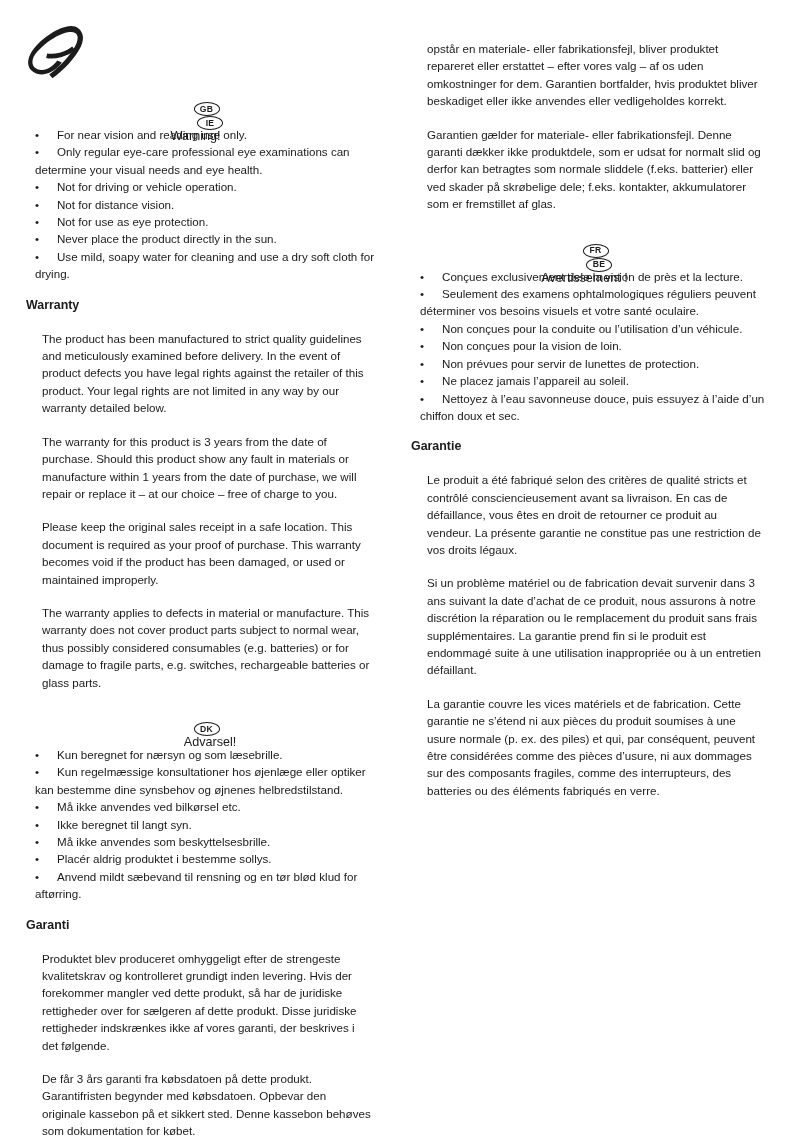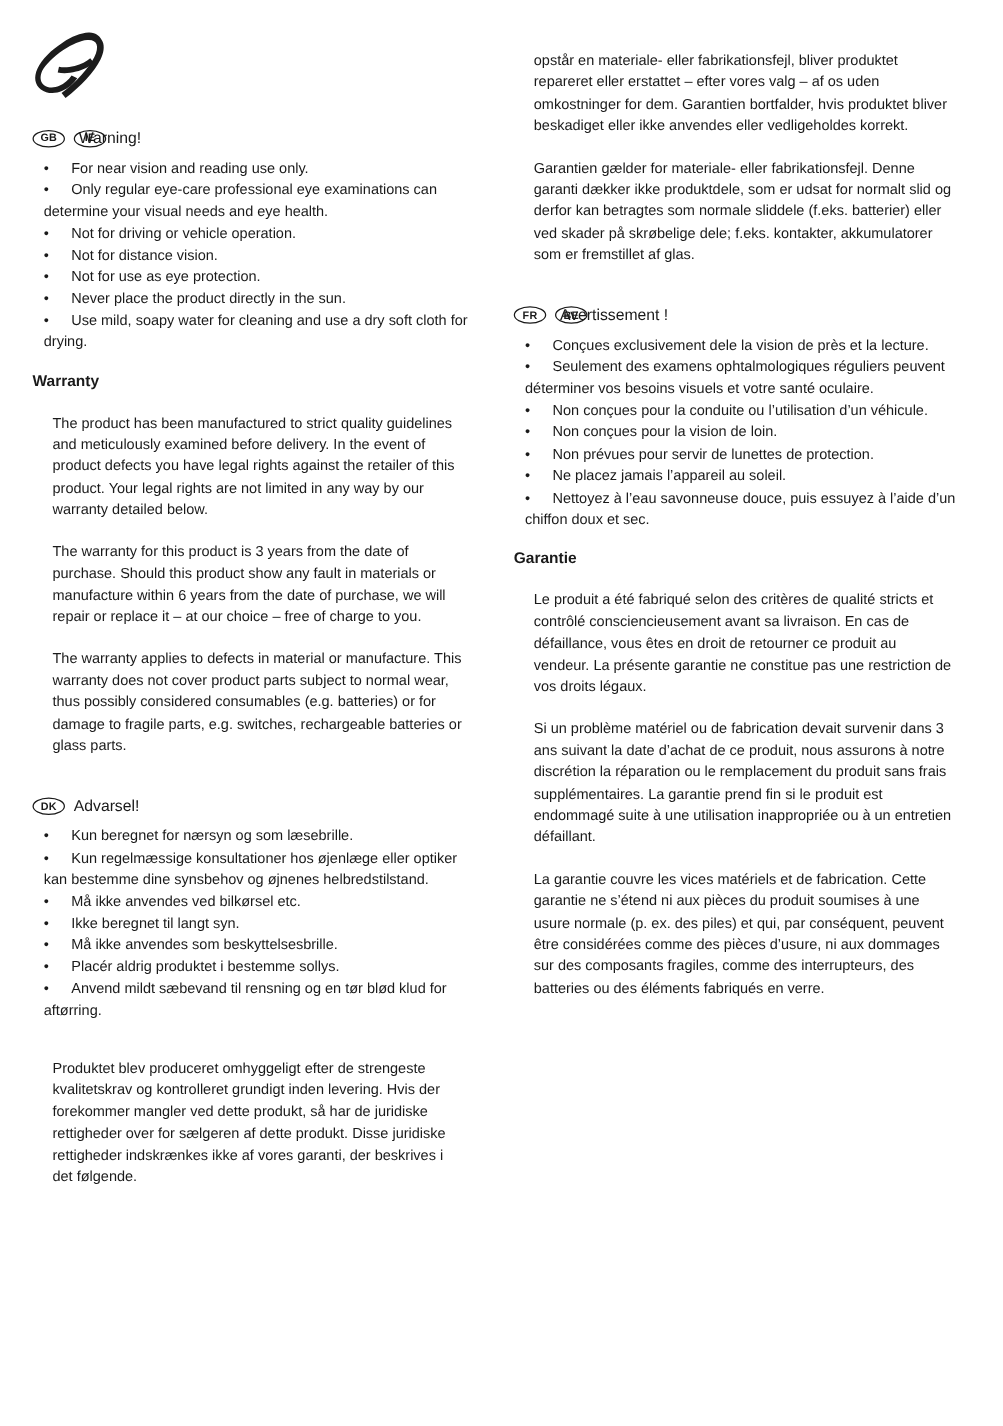--- a/index.html
+++ b/index.html
@@ -41,20 +41,21 @@
   }
 
   
   .badge-row {
     display: flex;
     align-items: center;
     position: relative;
     height: 17px;
     margin-bottom: 7px;
     margin-top: 2px;
+    flex-direction: column;
   }
   .badge {
     display: inline-flex;
     align-items: center;
     justify-content: center;
     width: 26px;
     height: 14px;
     border: 1.3px solid #1a1a1a;
     border-radius: 50%;
     font-size: 8.6px;
@@ -165,21 +166,22 @@
         <li>
             <span class="bullet-dot">•</span>
             <span class="li-text">Use mild, soapy water for cleaning and use a dry soft cloth for drying.</span>
           </li>
       </ul>
 
       <div class="section-gap"></div>
 
       <h2 class="heading">Warranty</h2>
       <p class="para">The product has been manufactured to strict quality guidelines and meticulously examined before delivery. In the event of product defects you have legal rights against the retailer of this product. Your legal rights are not limited in any way by our warranty detailed below.</p>
-      <p class="para">The warranty for this product is 3 years from the date of purchase. Should this product show any fault in materials or manufacture within 6 years from the date of purchase, we will repair or replace it – at our choice – free of charge to you.</p>
+      <p class="para">The warranty for this product is 3 years from the date of purchase. Should this product show any fault in materials or manufacture within 1 years from the date of purchase, we will repair or replace it – at our choice – free of charge to you.</p>
+      <p class="para">Please keep the original sales receipt in a safe location. This document is required as your proof of purchase. This warranty becomes void if the product has been damaged, or used or maintained improperly.</p>
       <p class="para">The warranty applies to defects in material or manufacture. This warranty does not cover product parts subject to normal wear, thus possibly considered consumables (e.g. batteries) or for damage to fragile parts, e.g. switches, rechargeable batteries or glass parts.</p>
 
       <div class="section-gap"></div>
 
       <div class="badge-row">
         <span class="badge">DK</span>
         <span class="badge-title offset-dk">Advarsel!</span>
       </div>
 
       <ul class="bullets">
@@ -208,21 +210,23 @@
             <span class="li-text">Placér aldrig produktet i bestemme sollys.</span>
           </li>
         <li>
             <span class="bullet-dot">•</span>
             <span class="li-text">Anvend mildt sæbevand til rensning og en tør blød klud for aftørring.</span>
           </li>
       </ul>
 
       <div class="section-gap"></div>
 
+      <h2 class="heading">Garanti</h2>
       <p class="para">Produktet blev produceret omhyggeligt efter de strengeste kvalitetskrav og kontrolleret grundigt inden levering. Hvis der forekommer mangler ved dette produkt, så har de juridiske rettigheder over for sælgeren af dette produkt. Disse juridiske rettigheder indskrænkes ikke af vores garanti, der beskrives i det følgende.</p>
+      <p class="para">De får 3 års garanti fra købsdatoen på dette produkt. Garantifristen begynder med købsdatoen. Opbevar den originale kassebon på et sikkert sted. Denne kassebon behøves som dokumentation for købet.</p>
 
     </div>
 
     <div class="col col-right">
 
       <p class="para">opstår en materiale- eller fabrikationsfejl, bliver produktet repareret eller erstattet – efter vores valg – af os uden omkostninger for dem. Garantien bortfalder, hvis produktet bliver beskadiget eller ikke anvendes eller vedligeholdes korrekt.</p>
       <p class="para">Garantien gælder for materiale- eller fabrikationsfejl. Denne garanti dækker ikke produktdele, som er udsat for normalt slid og derfor kan betragtes som normale sliddele (f.eks. batterier) eller ved skader på skrøbelige dele; f.eks. kontakter, akkumulatorer som er fremstillet af glas.</p>
 
       <div class="section-gap"></div>
 

